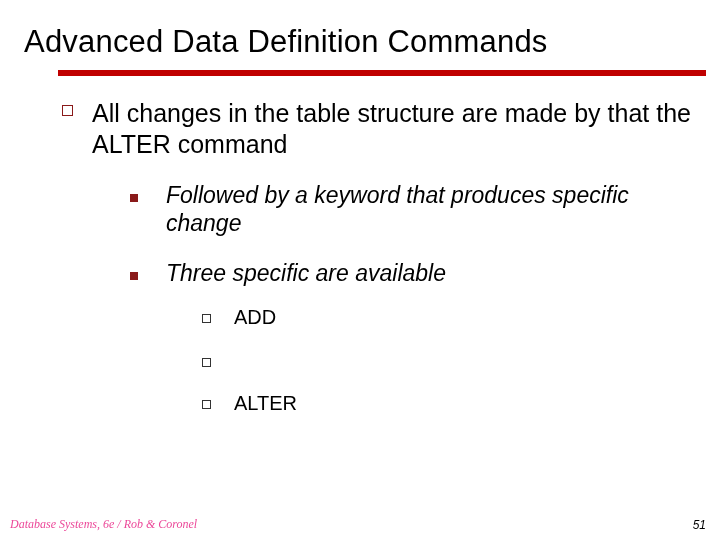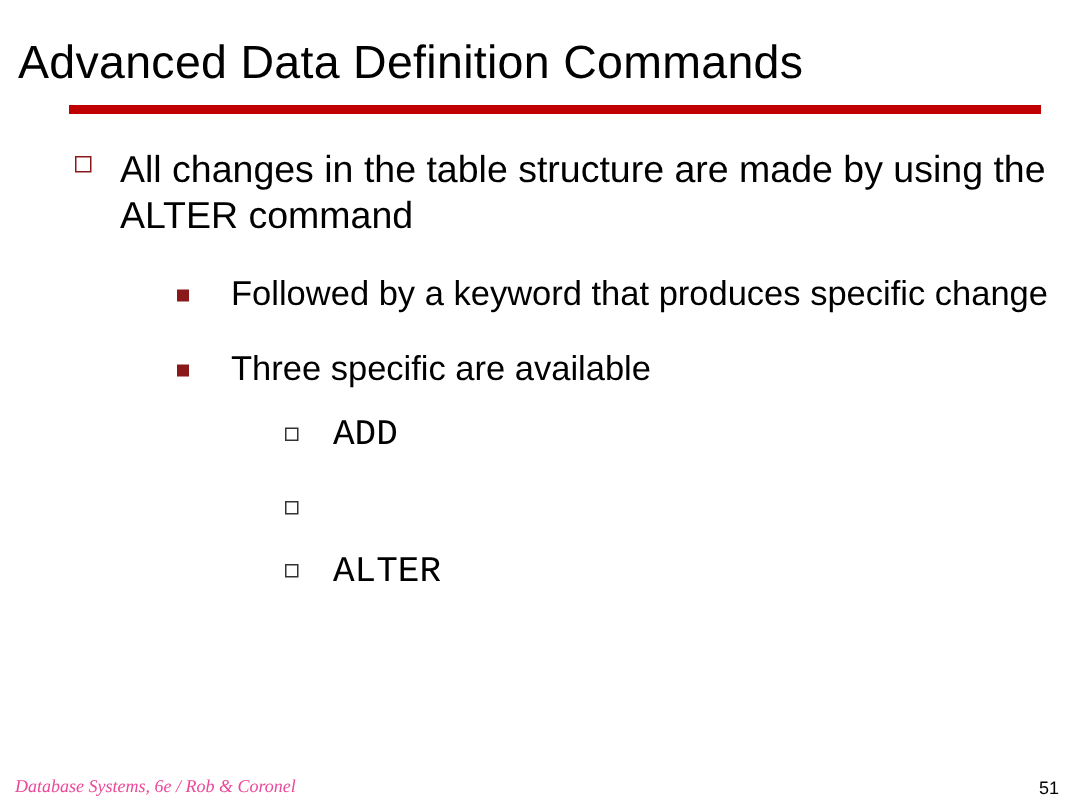--- a/index.html
+++ b/index.html
@@ -1,53 +1,53 @@
 <!DOCTYPE html>
 <html><head>
 <meta charset="utf-8">
 <style>
   * { margin: 0; padding: 0; box-sizing: border-box; }
   html, body { width: 720px; height: 540px; background: #fff; font-family: Verdana, Geneva, sans-serif; color: #000; }
-  .slide { width: 720px; height: 540px; position: relative; padding: 24px 18px 0 18px; }
+  .slide { width: 720px; height: 540px; position: relative; padding: 24px 18px 0 30px; }
   .title { font-size: 31px; font-weight: 400; letter-spacing: 0.2px; margin-left: -6px; }
   .rule-wrap { margin-top: 10px; margin-left: 28px; width: 648px; }
   .rule-wrap .bar { height: 6px; background: #c00000; }
   .content { margin-top: 22px; }
   .lvl1 { display: flex; margin-left: 32px; }
   .lvl1 .bullet { width: 30px; flex: 0 0 30px; padding-top: 4px; }
   .lvl1 .text { font-size: 25px; line-height: 1.22; }
   .hollow-sq { display: inline-block; width: 11px; height: 11px; border: 1.5px solid #8a1a1a; }
   .lvl2 { display: flex; margin-left: 100px; margin-top: 22px; }
   .lvl2 .bullet { width: 36px; flex: 0 0 36px; padding-top: 7px; }
-  .lvl2 .text { font-size: 23px; line-height: 1.22; }
+  .lvl2 .text { font-size: 23px; line-height: 1.22; font-style: italic; }
   .solid-sq { display: inline-block; width: 8px; height: 8px; background: #8a1a1a; }
   .lvl3 { display: flex; margin-left: 172px; margin-top: 18px; }
   .lvl3 .bullet { width: 32px; flex: 0 0 32px; padding-top: 4px; }
-  .lvl3 .text { font-size: 24px; line-height: 1.2; font-family: Liberation Mono, monospace; }
+  .lvl3 .text { font-size: 20px; line-height: 1.2; }
   .hollow-sq-sm { display: inline-block; width: 9px; height: 9px; border: 1.2px solid #333; }
   .lvl3 + .lvl3 { margin-top: 20px; }
   .footer-left { position: absolute; left: 10px; bottom: 8px; font-family: Garamond, "Times New Roman", serif; font-style: italic; font-size: 12px; color: #ec4899; }
-  .footer-right { position: absolute; right: 14px; bottom: 8px; font-size: 12px; color: #000; }
+  .footer-right { position: absolute; right: 14px; bottom: 8px; font-size: 12px; color: #000; font-style: italic; }
 </style>
 </head>
 <body>
 
 <div class="slide">
 
   <div class="title">Advanced Data Definition Commands</div>
 
   <div class="rule-wrap">
     <div class="bar"></div>
   </div>
 
   <div class="content">
 
     <div class="lvl1">
       <div class="bullet"><span class="hollow-sq"></span></div>
-      <div class="text">All changes in the table structure are made by using the ALTER command</div>
+      <div class="text">All changes in the table structure are made by that the ALTER command</div>
     </div>
 
     <div class="lvl2">
       <div class="bullet"><span class="solid-sq"></span></div>
       <div class="text">Followed by a keyword that produces specific change</div>
     </div>
 
     <div class="lvl2">
       <div class="bullet"><span class="solid-sq"></span></div>
       <div class="text">Three specific are available</div>

